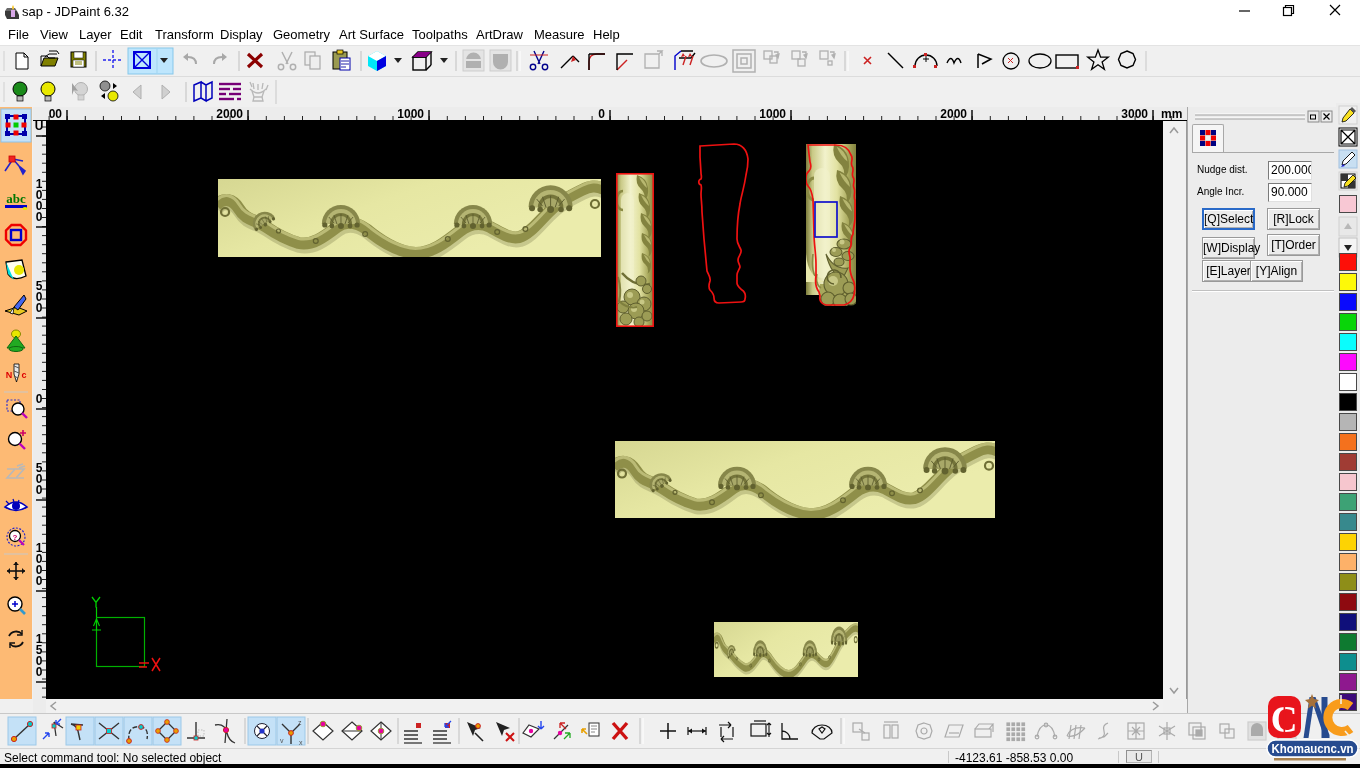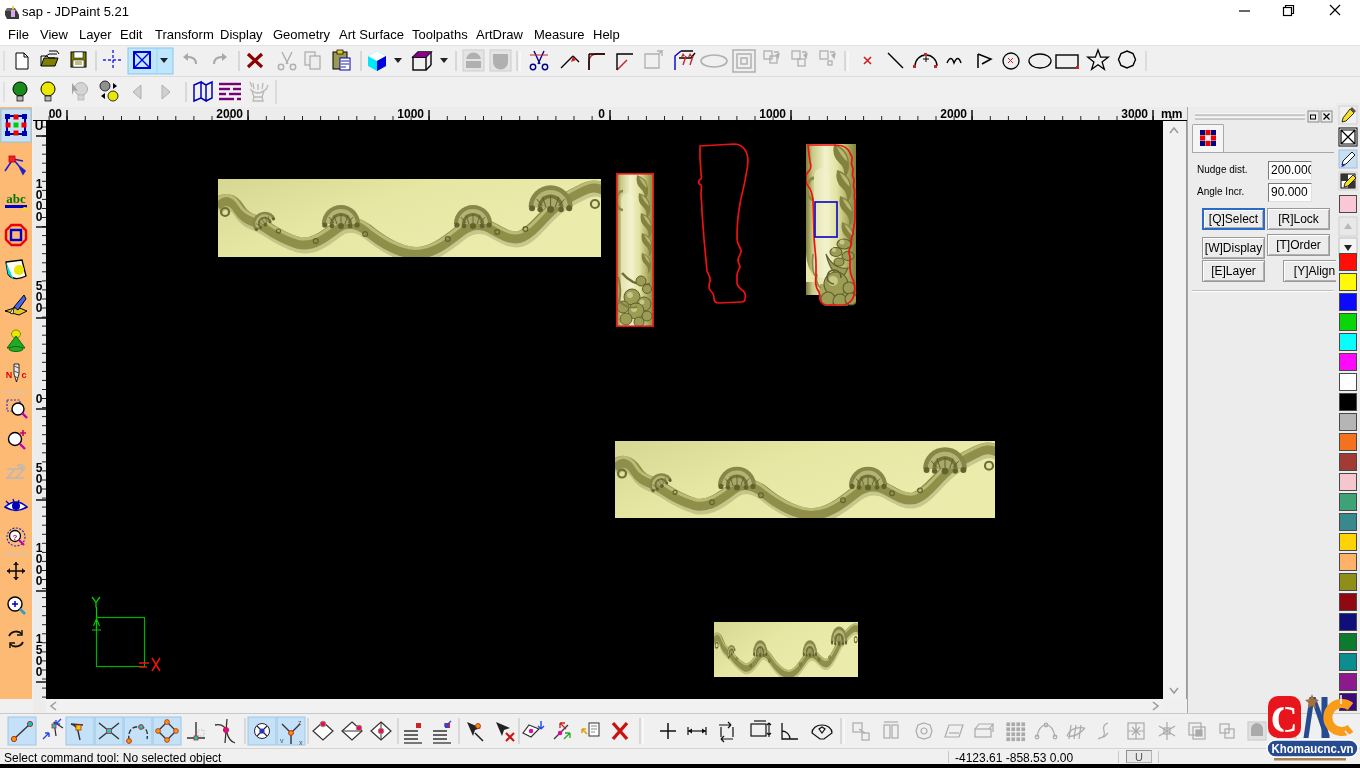--- a/index.html
+++ b/index.html
@@ -23,33 +23,33 @@
 #bottombar { position:absolute; left:0; top:713px; width:1360px; height:35px; background:#f0f0f0; border-top:1px solid #c8c8c8; }
 #statusbar { position:absolute; left:0; top:748px; width:1360px; height:16px; background:#f0f0f0; border-top:1px solid #d4d4d4; font-size:12px; }
 #blackstrip { position:absolute; left:0; top:764px; width:1360px; height:4px; background:#000; }
 #status-text { position:absolute; left:4px; top:2px; color:#000; }
 #coords { position:absolute; left:955px; top:2px; color:#000; }
 #ubox { position:absolute; left:1126px; top:1px; width:26px; height:13px; border:1px solid #b4b4b4; border-top-color:#909090; border-left-color:#909090; background:#e8e8e8; text-align:center; font-size:11px; color:#555; line-height:12px; }
 #logo { position:absolute; left:1245px; top:694px; width:115px; height:70px; }
 .swatch { position:absolute; left:3px; width:18px; height:18px; border:1px solid #484848; }
 .rp-label { position:absolute; font-size:10px; color:#000; }
 .rp-input { position:absolute; width:44px; height:19px; background:#fff; border:1px solid #7a7a7a; border-right-color:#e0e0e0; border-bottom-color:#e0e0e0; font-size:12px; padding-left:2px; overflow:hidden; white-space:nowrap; line-height:17px; }
-.rp-btn { position:absolute; width:63px; height:22px; background:#ececec; border:1px solid #999; box-shadow:inset 1px 1px 0 #fff, inset -1px -1px 0 #b0b0b0; font-size:12px; text-align:center; line-height:21px; color:#000; }
+.rp-btn { position:absolute; width:53px; height:22px; background:#ececec; border:1px solid #999; box-shadow:inset 1px 1px 0 #fff, inset -1px -1px 0 #b0b0b0; font-size:12px; text-align:center; line-height:21px; color:#000; }
 </style>
 </head>
 <body>
 
 <div id="titlebar">
   <svg width="20" height="20" style="position:absolute;left:3px;top:3px">
     <polygon points="2,8 14,8 16,12 16,16 4,16 2,12" fill="#3a3a3a"></polygon>
     <polygon points="2,8 14,8 12,5 4,5" fill="#6a6a6a"></polygon>
     <rect x="8" y="7" width="4" height="7" fill="#d8a8e8"></rect>
     <path d="M10,2 Q12,5 10,7 Q8,5 10,2" fill="#f8c830"></path>
   </svg>
-  <span id="title-text">sap - JDPaint 5.21</span>
+  <span id="title-text">sap - JDPaint 6.32</span>
   <svg width="140" height="24" style="position:absolute;left:1220px;top:0">
     <line x1="19" y1="11" x2="30" y2="11" stroke="#000" stroke-width="1.2"></line>
     <rect x="63.5" y="7.5" width="8" height="8" fill="none" stroke="#000" stroke-width="1.2"></rect>
     <path d="M65.5,7.5 v-2 h8 v8 h-2" fill="none" stroke="#000" stroke-width="1.2"></path>
     <path d="M110,5 l10,10 M120,5 l-10,10" stroke="#000" stroke-width="1.2"></path>
   </svg>
 </div>
 
 <div id="menubar">
   <span class="mi" style="left:8px">File</span>
@@ -800,21 +800,21 @@
   </svg>
   <span class="rp-label" style="left:9px;top:57px">Nudge dist.</span>
   <div class="rp-input" style="left:80px;top:54px">200.000</div>
   <span class="rp-label" style="left:9px;top:79px">Angle Incr.</span>
   <div class="rp-input" style="left:80px;top:76px">90.000</div>
   <div class="rp-btn" style="left:14px;top:101px;border:2px solid #2a6ac8;line-height:19px">[Q]Select</div>
   <div class="rp-btn" style="left:79px;top:101px">[R]Lock</div>
   <div class="rp-btn" style="left:14px;top:130px">[W]Display</div>
   <div class="rp-btn" style="left:79px;top:127px">[T]Order</div>
   <div class="rp-btn" style="left:14px;top:153px">[E]Layer</div>
-  <div class="rp-btn" style="left:95px;top:153px">[Y]Align</div>
+  <div class="rp-btn" style="left:62px;top:153px">[Y]Align</div>
   <div style="position:absolute;left:4px;top:183px;width:142px;height:2px;border-top:1px solid #c0c0c0;border-bottom:1px solid #fff"></div>
 </div>
 
 <div id="palette">
     <svg width="24" height="100" style="position:absolute;left:0;top:0">
     <rect x="3" y="3" width="18" height="18" fill="#f0f0f0" stroke="#d0d0d0"></rect>
     <path d="M14,6 l4,4 -8,8 -4,1 1,-4 z" fill="#f8e020" stroke="#000" stroke-width="0.8"></path>
     <path d="M14,6 l4,4 2,-2 -4,-4 z" fill="#555"></path>
     <rect x="3" y="25" width="18" height="18" fill="#fff" stroke="#000"></rect>
     <path d="M5,27 h14 v14 h-14 z M5,27 l14,14 M19,27 l-14,14" fill="none" stroke="#000" stroke-width="1.2"></path>

